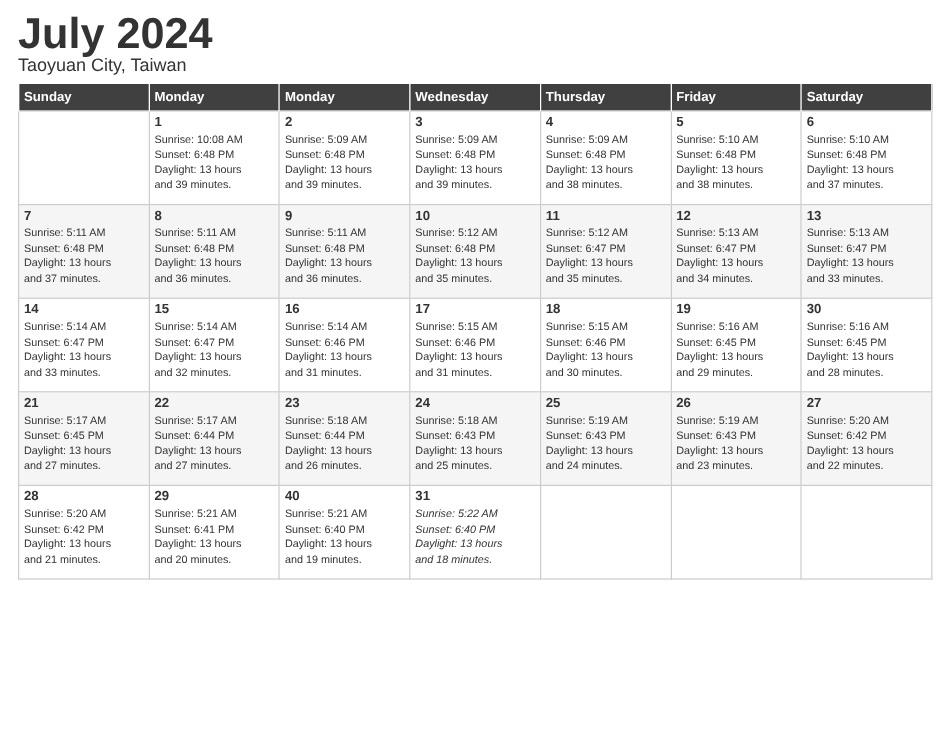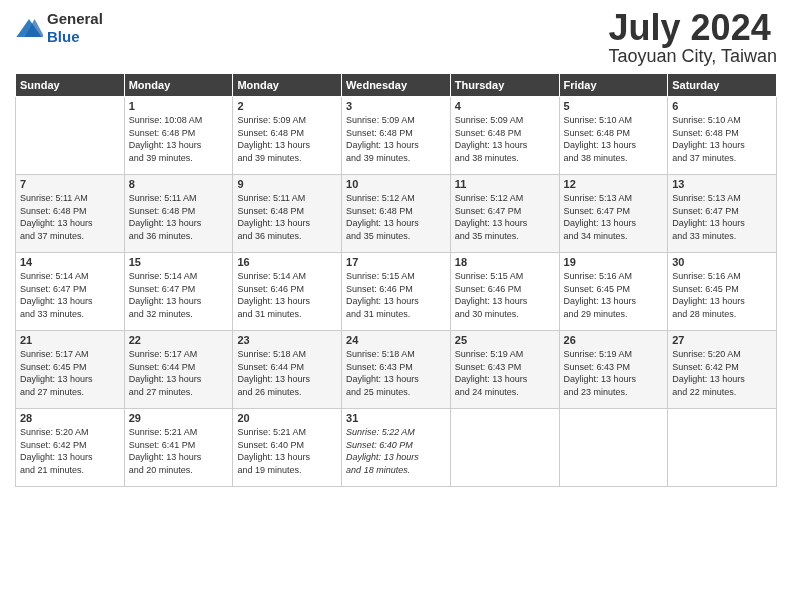--- a/index.html
+++ b/index.html
@@ -44,21 +44,21 @@
     .title-area {
       text-align: left;
     }
     .month-title {
       font-size: 36px;
       font-weight: bold;
       color: #333;
       line-height: 1;
     }
     .subtitle {
-      font-size: 18px;
+      font-size: 15px;
       color: #333;
     }
     table {
       width: 100%;
       border-collapse: collapse;
       table-layout: fixed;
     }
     thead tr th {
       background-color: #404040;
       color: #fff;
@@ -96,31 +96,20 @@
     }
     .empty-cell {
       background-color: #fff !important;
     }
   </style>
 </head>
 <body>
 
 <div class="page">
   <div class="header">
-    <div class="logo">
-      <svg class="logo-icon" viewBox="0 0 40 30" xmlns="http://www.w3.org/2000/svg">
-        <rect x="0" y="0" width="40" height="30" fill="white"></rect>
-        <polygon points="20,2 38,28 2,28" fill="#1a6fba" opacity="0.9"></polygon>
-        <polygon points="28,2 42,28 14,28" fill="#1a5fa8" opacity="0.7"></polygon>
-      </svg>
-      <div>
-        <span class="logo-text-general">General</span><br>
-        <span class="logo-text-blue">Blue</span>
-      </div>
-    </div>
     <div class="title-area">
       <div class="month-title">July 2024</div>
       <div class="subtitle">Taoyuan City, Taiwan</div>
     </div>
   </div>
 
   <table>
     <thead>
       <tr>
       <th>Sunday</th>
@@ -340,21 +329,21 @@
 and 21 minutes.</div>
           </td>
           <td>
             <span class="day-num">29</span>
             <div class="day-info" style="white-space: pre-line;">Sunrise: 5:21 AM
 Sunset: 6:41 PM
 Daylight: 13 hours
 and 20 minutes.</div>
           </td>
           <td>
-            <span class="day-num">20</span>
+            <span class="day-num">40</span>
             <div class="day-info" style="white-space: pre-line;">Sunrise: 5:21 AM
 Sunset: 6:40 PM
 Daylight: 13 hours
 and 19 minutes.</div>
           </td>
           <td>
             <span class="day-num">31</span>
             <div class="day-info" style="white-space: pre-line; font-style: italic;">Sunrise: 5:22 AM
 Sunset: 6:40 PM
 Daylight: 13 hours

